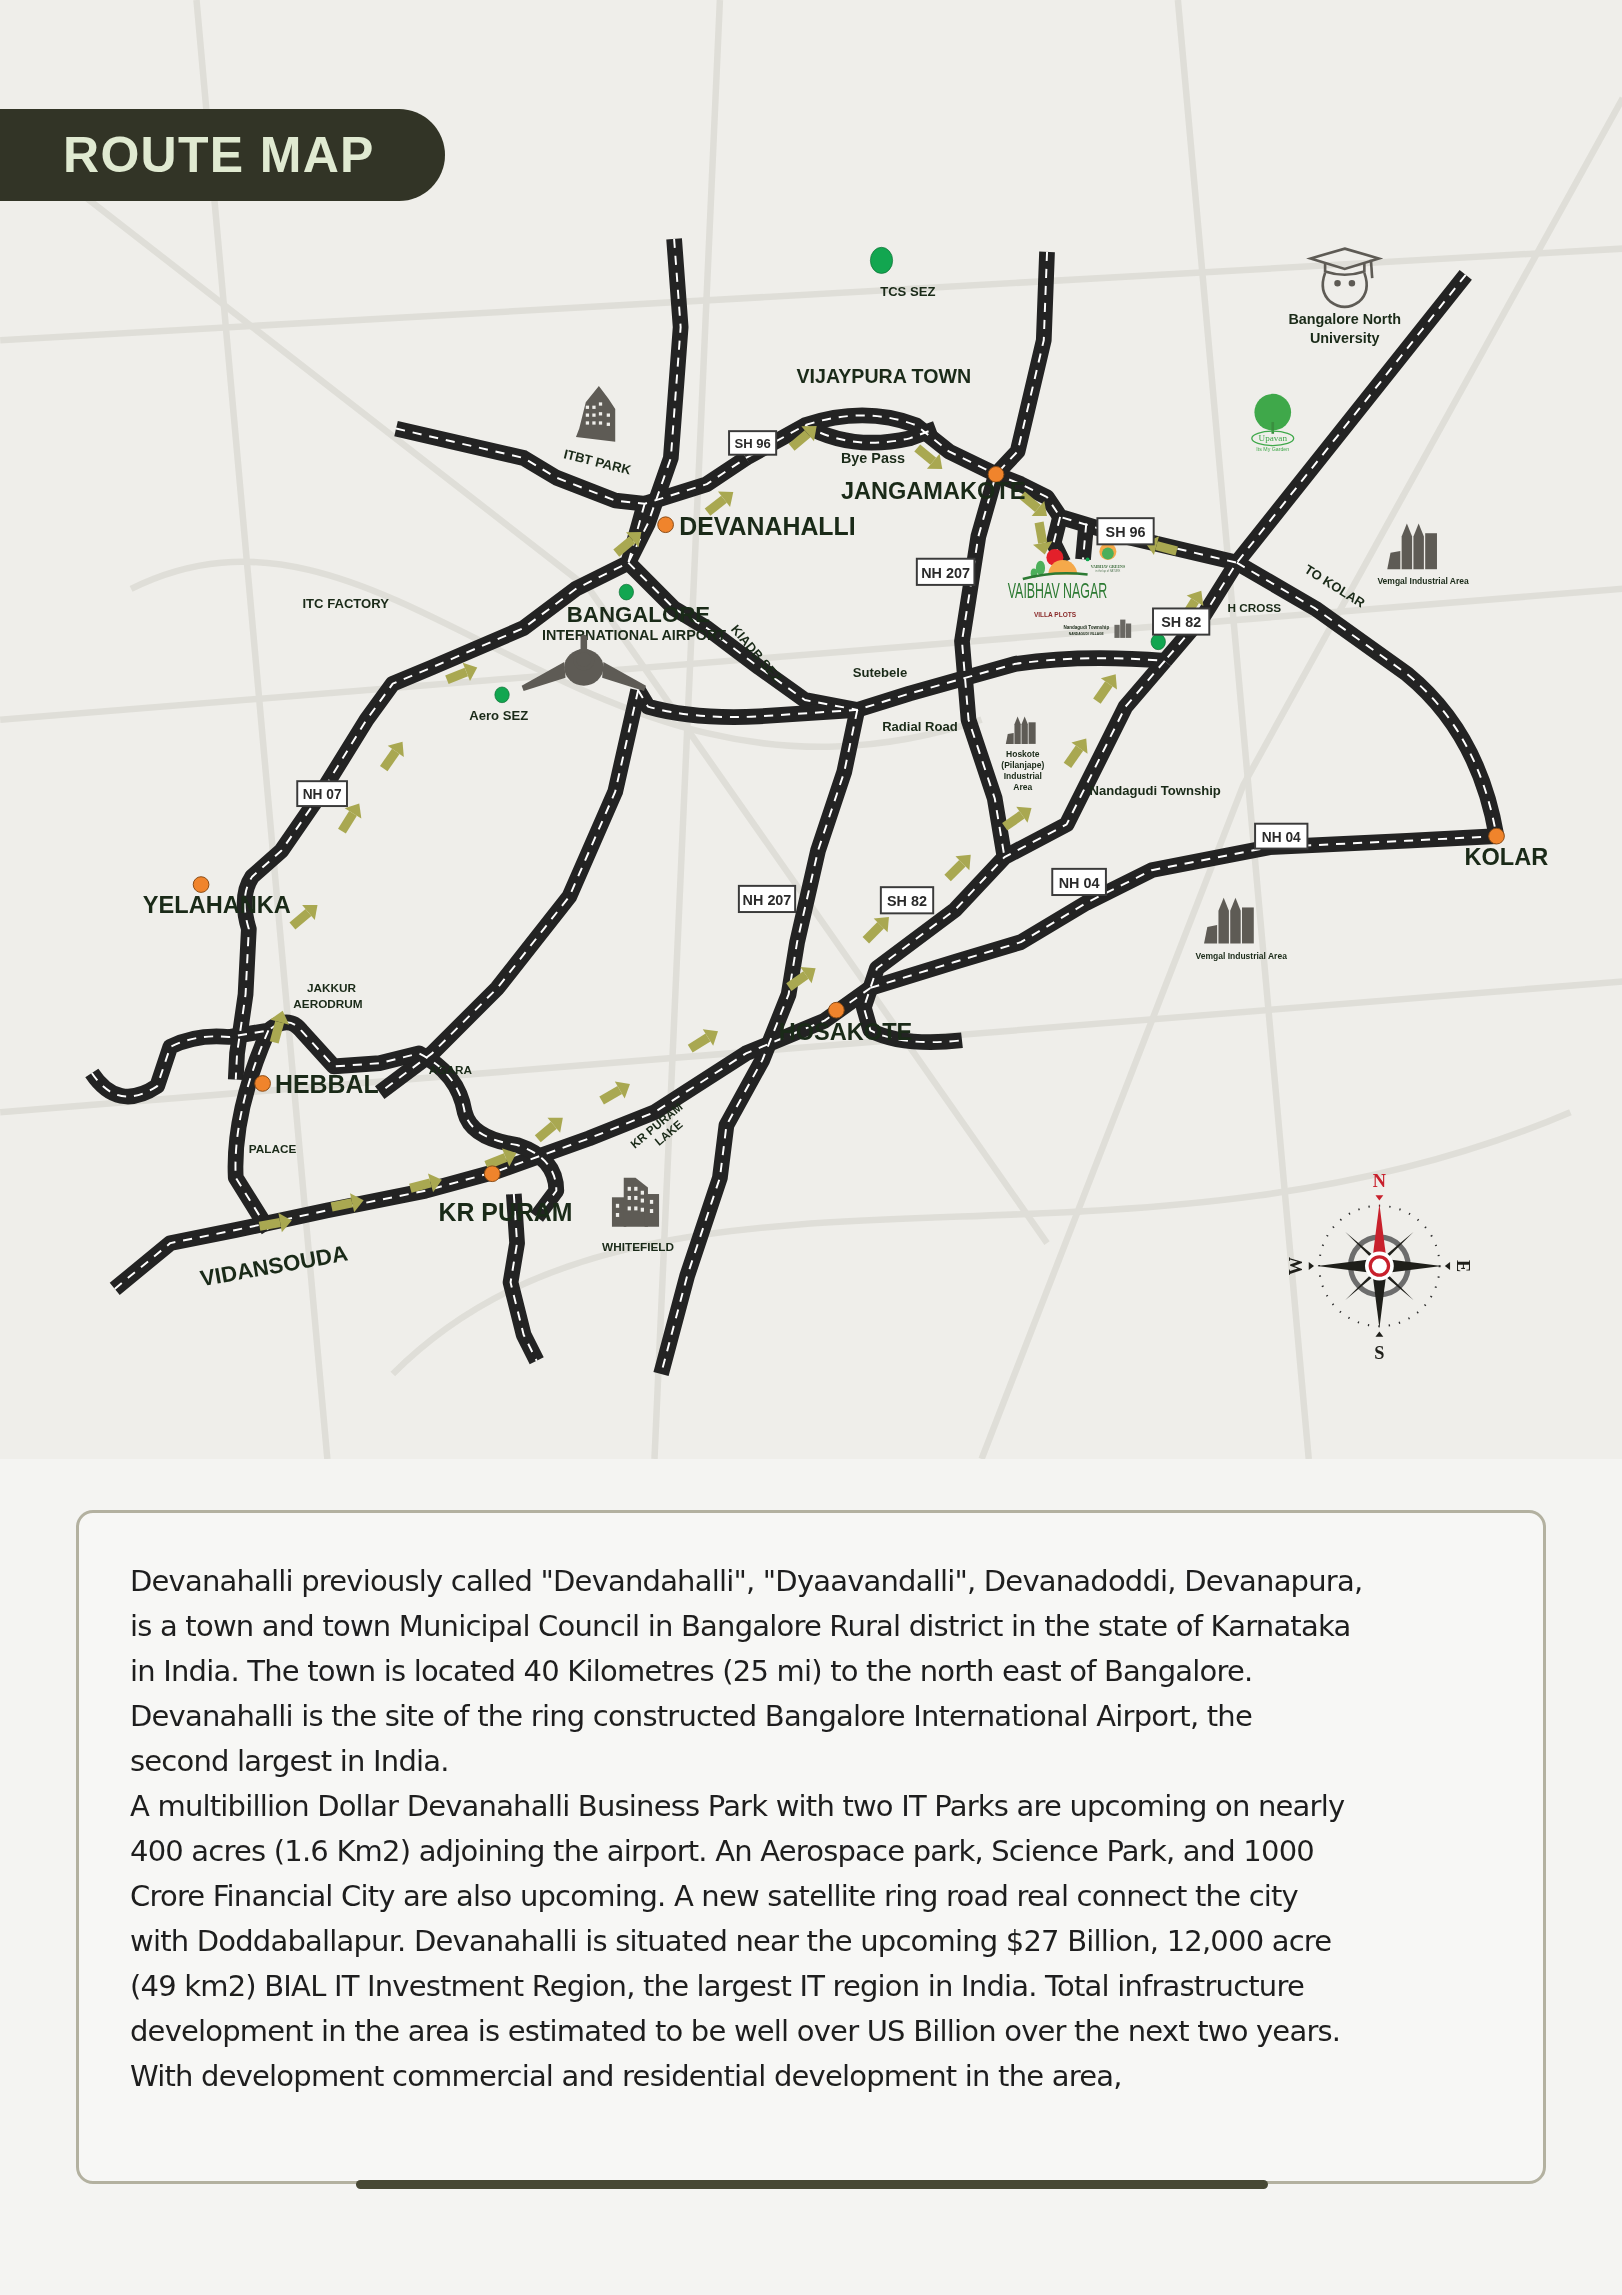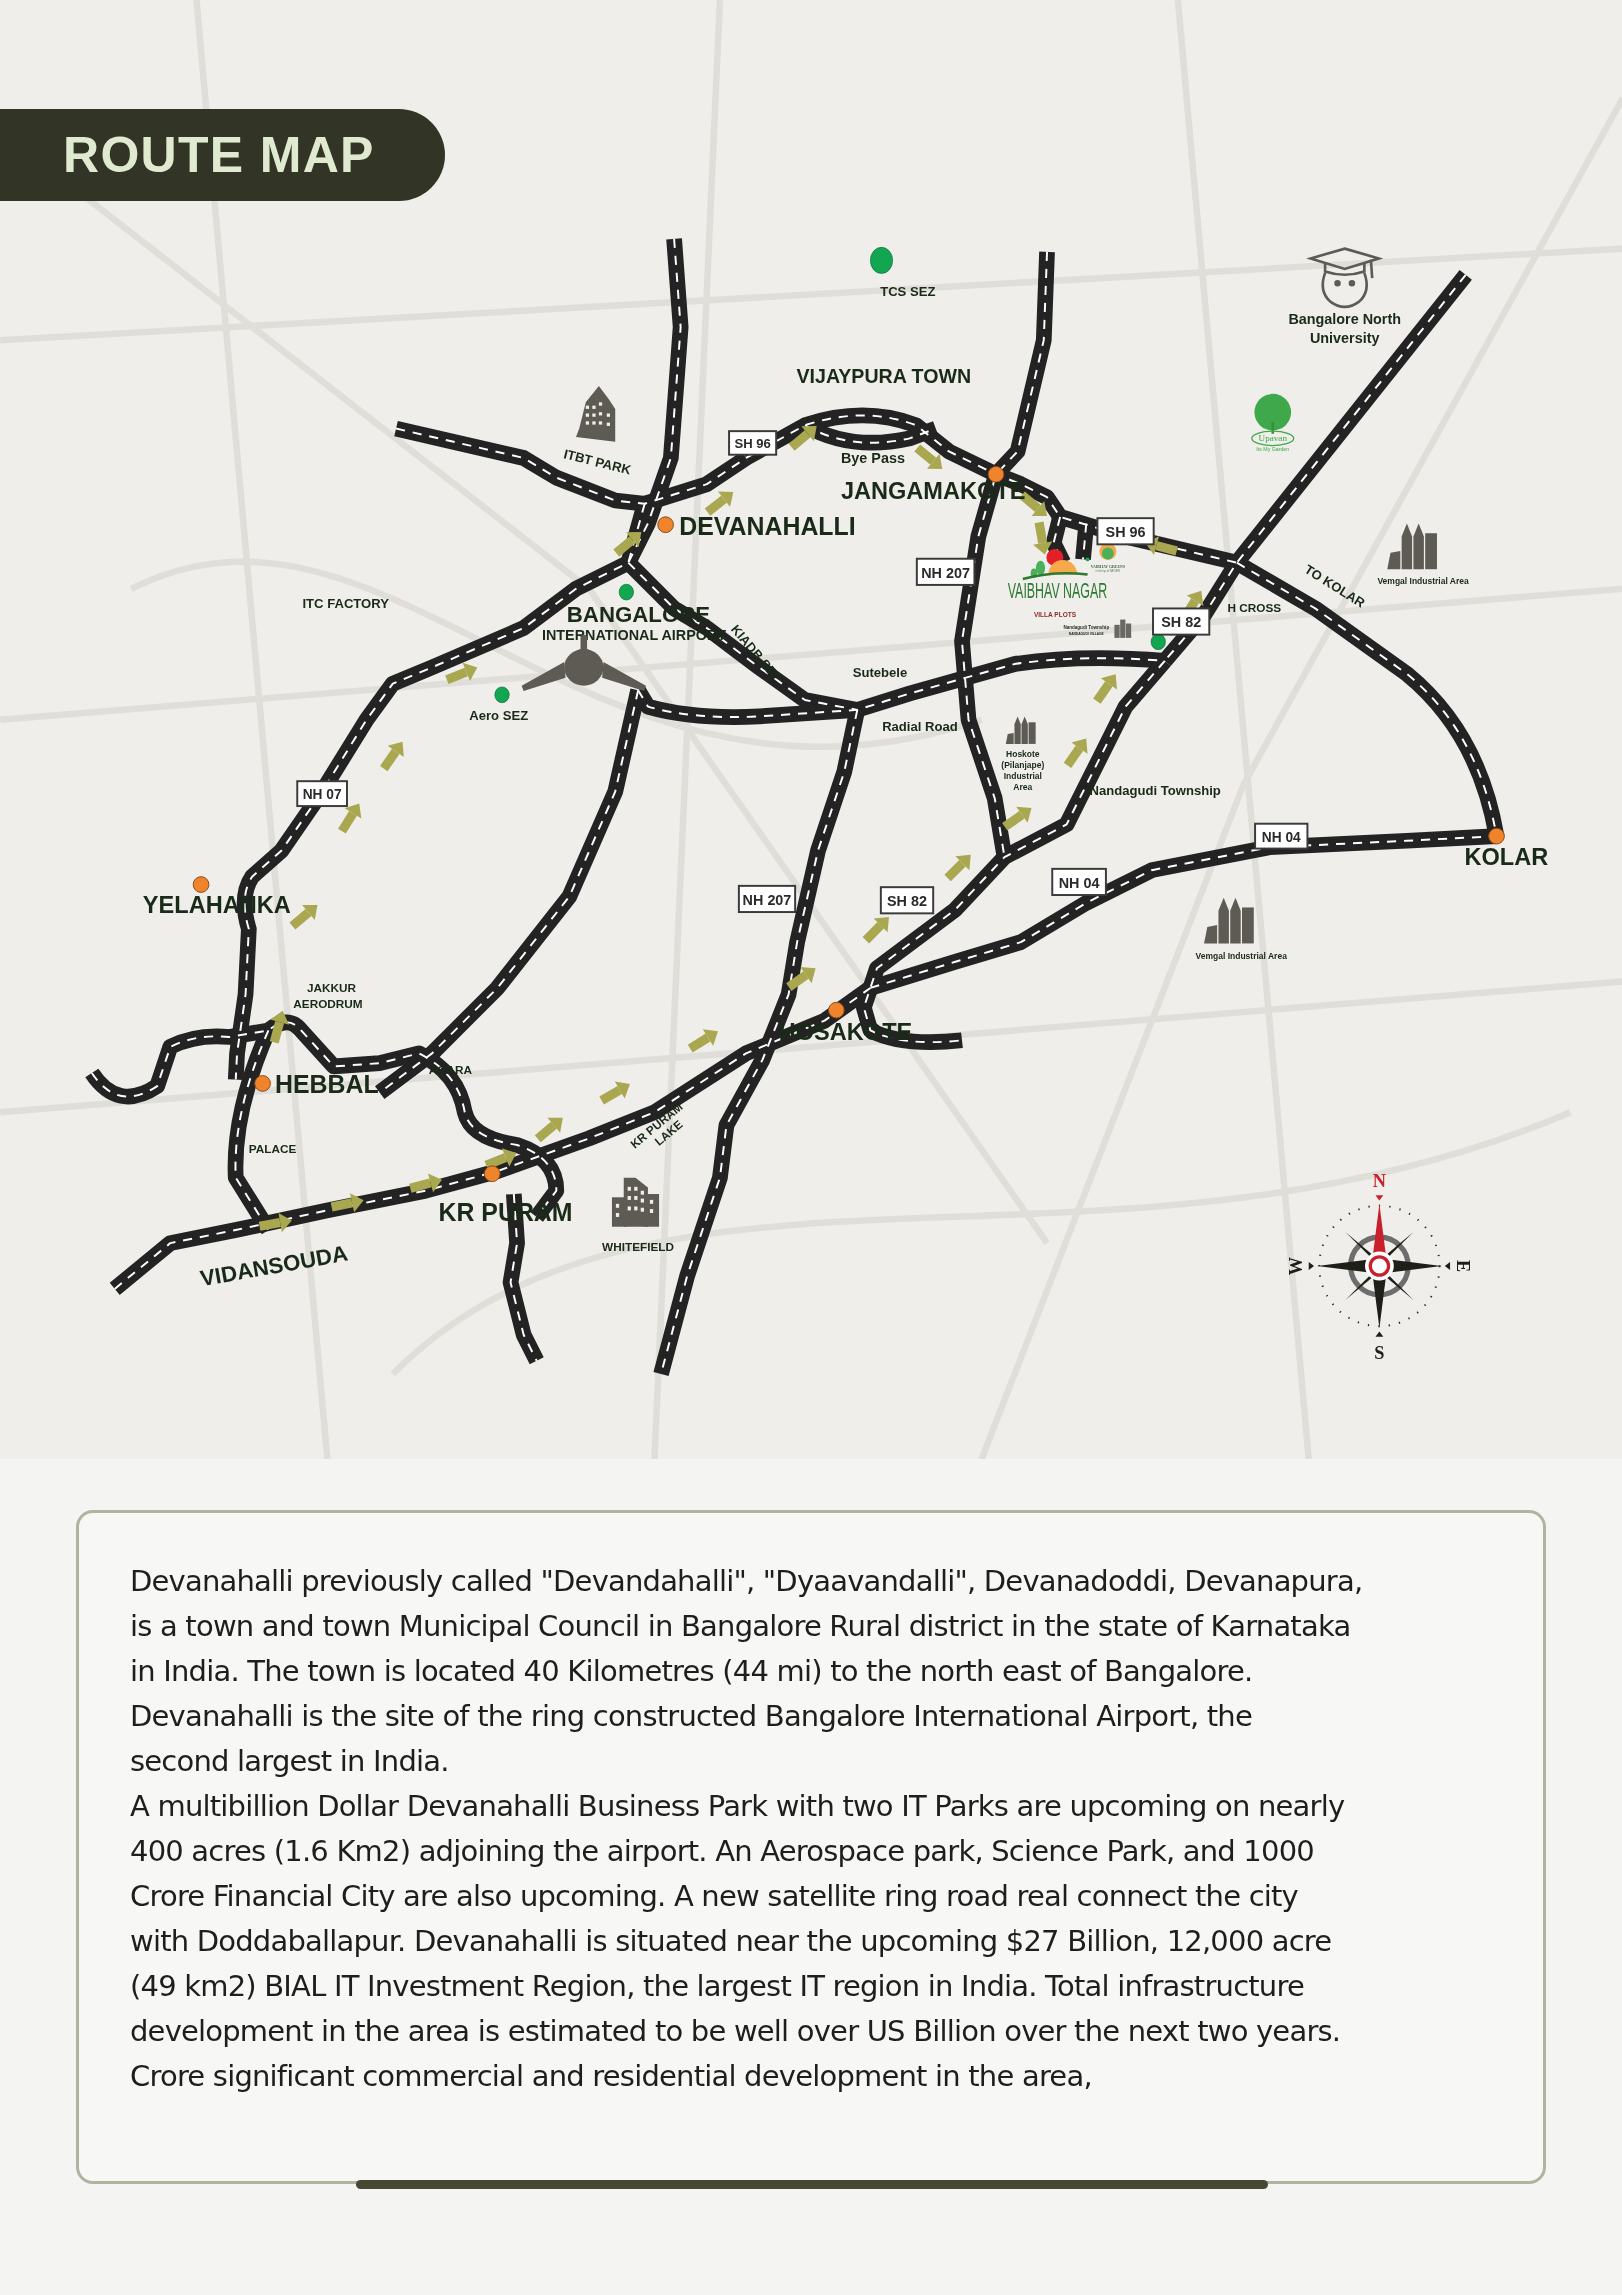--- a/index.html
+++ b/index.html
@@ -478,28 +478,28 @@
 
 <div class="title-pill">
   <span>ROUTE MAP</span>
 </div>
 
 <div class="info-box"></div>
 <div class="info-text">
   <div id="p1">
       <div class="line">Devanahalli previously called "Devandahalli", "Dyaavandalli", Devanadoddi, Devanapura,</div>
       <div class="line">is a town and town Municipal Council in Bangalore Rural district in the state of Karnataka</div>
-      <div class="line">in India. The town is located 40 Kilometres (44 mi) to the north east of Bangalore.</div>
+      <div class="line">in India. The town is located 40 Kilometres (25 mi) to the north east of Bangalore.</div>
       <div class="line">Devanahalli is the site of the ring constructed Bangalore International Airport, the</div>
       <div class="line">second largest in India.</div>
     </div>
   <div id="p2">
       <div class="line">A multibillion Dollar Devanahalli Business Park with two IT Parks are upcoming on nearly</div>
       <div class="line">400 acres (1.6 Km2) adjoining the airport. An Aerospace park, Science Park, and 1000</div>
       <div class="line">Crore Financial City are also upcoming. A new satellite ring road real connect the city</div>
       <div class="line">with Doddaballapur. Devanahalli is situated near the upcoming $27 Billion, 12,000 acre</div>
       <div class="line">(49 km2) BIAL IT Investment Region, the largest IT region in India. Total infrastructure</div>
       <div class="line">development in the area is estimated to be well over US Billion over the next two years.</div>
-      <div class="line">Crore significant commercial and residential development in the area,</div>
+      <div class="line">With development commercial and residential development in the area,</div>
     </div>
 </div>
 <div class="bottom-bar"></div>
 
 
 </body></html>

